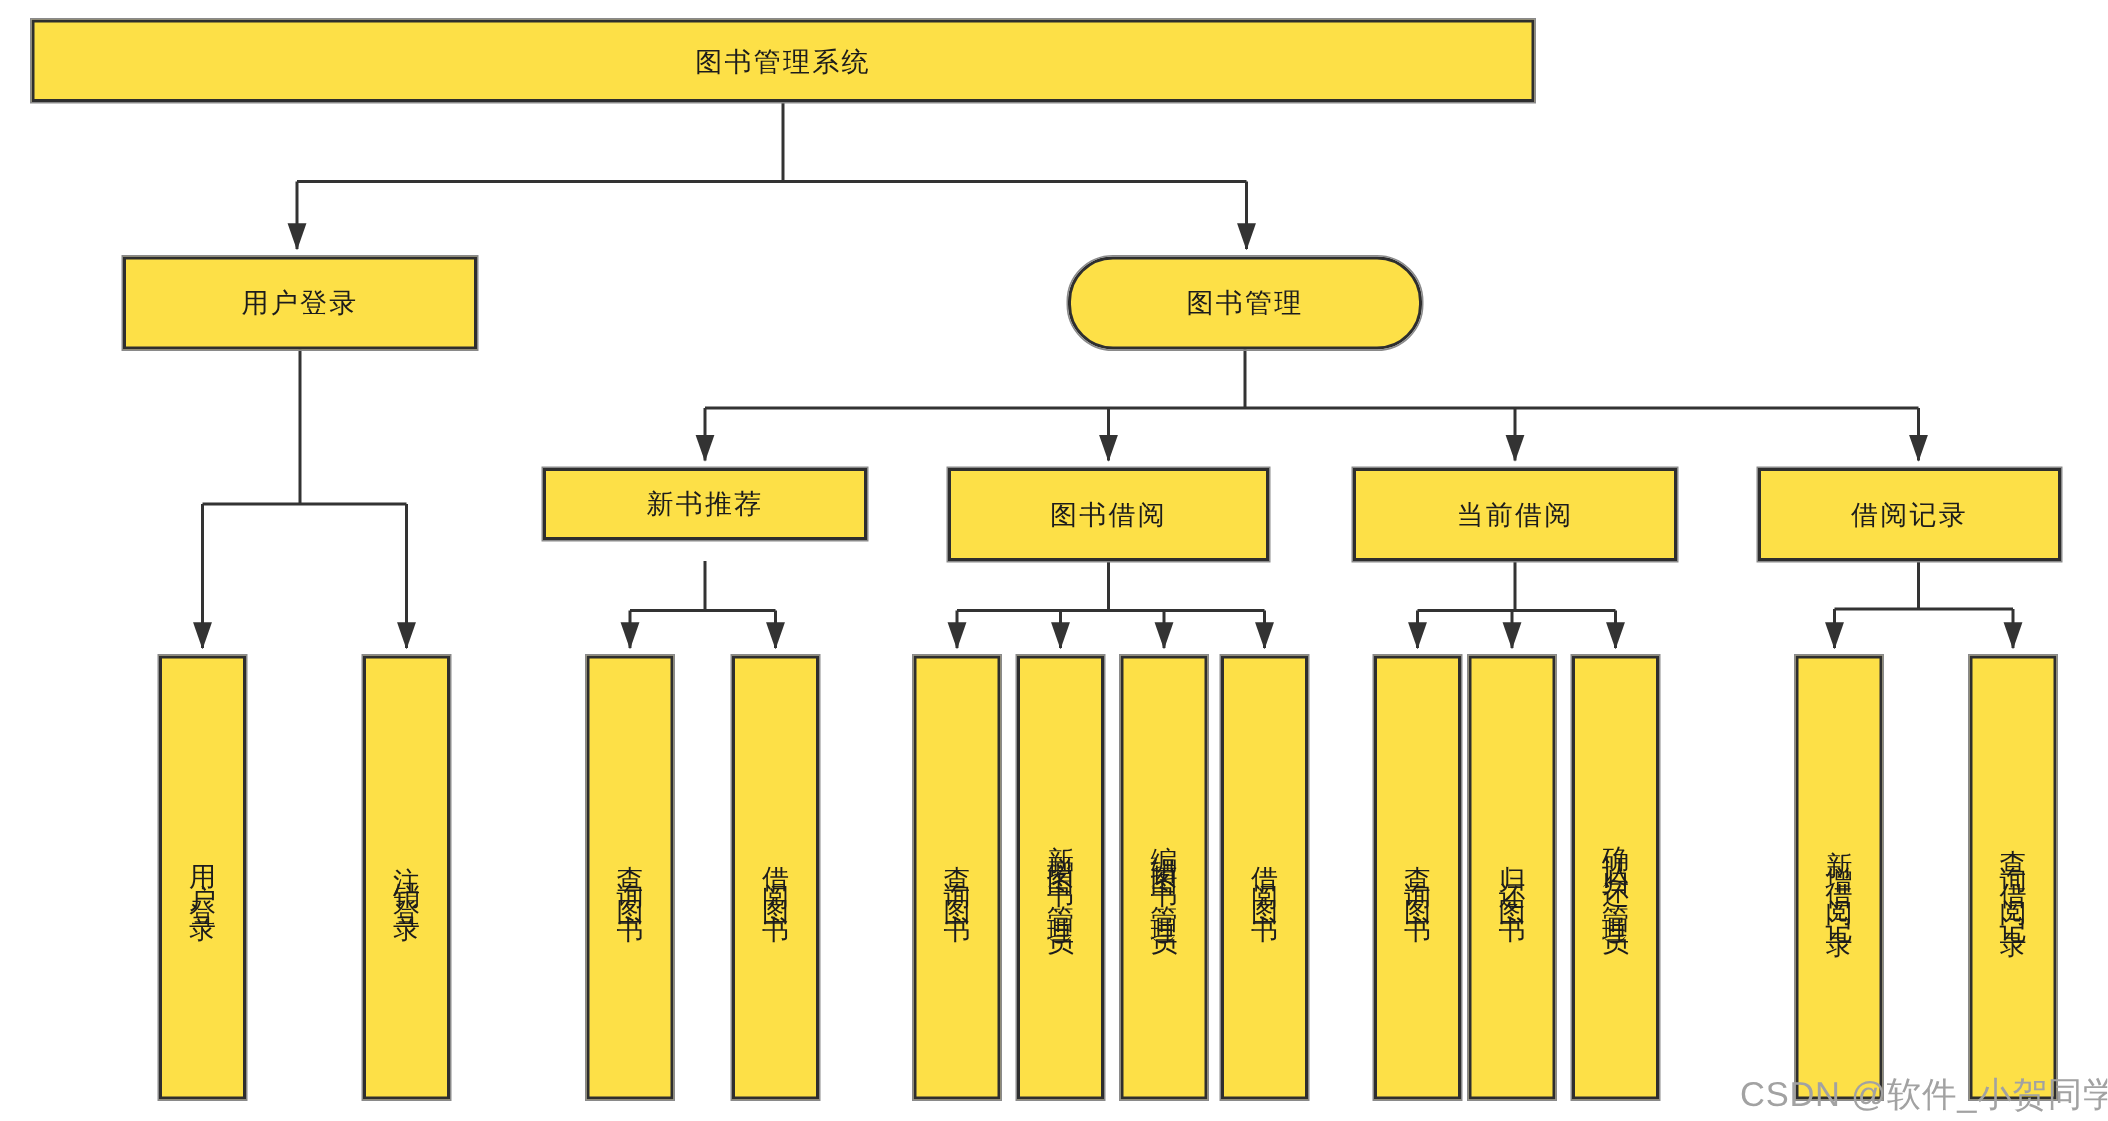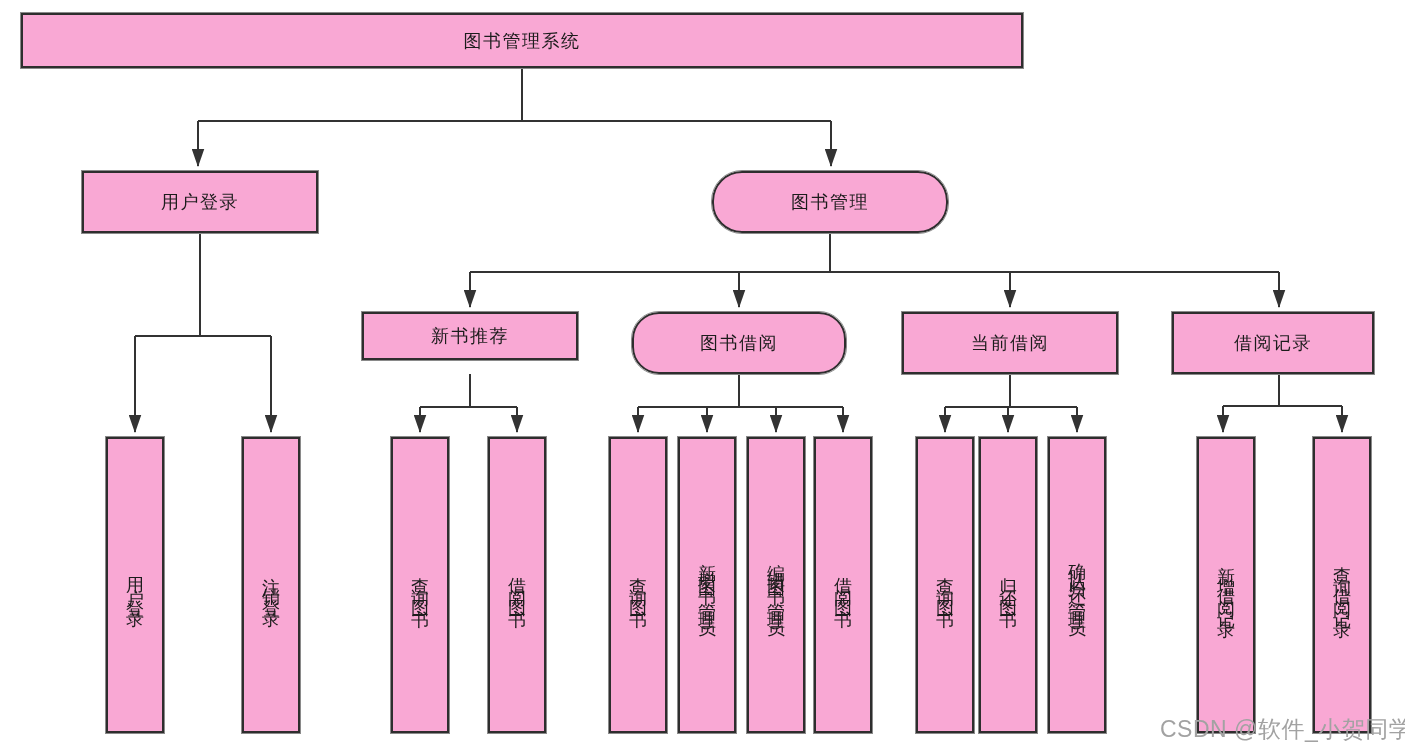--- a/index.html
+++ b/index.html
@@ -18,21 +18,21 @@
   .wires {
     position: absolute;
     left: 0;
     top: 0;
     width: 1405px;
     height: 747px;
   }
   .node {
     position: absolute;
     box-sizing: border-box;
-    background: #f9a8d4;
+    background: #fde047;
     border: 2px solid #2e2e2e;
     outline: 1px solid #8a8a8a;
     outline-offset: 0px;
     display: flex;
     align-items: center;
     justify-content: center;
     color: #1c1c1c;
   }
   .h-label {
     font-size: 18px;
@@ -119,21 +119,21 @@
   <div class="node" style="left:82px; top:171px; width:236px; height:62px;">
     <span class="h-label">用户登录</span>
   </div>
   <div class="node" style="left:712px; top:171px; width:236px; height:62px;border-radius:30px;">
     <span class="h-label">图书管理</span>
   </div>
 
   <div class="node" style="left:362px; top:312px; width:216px; height:48px;">
     <span class="h-label">新书推荐</span>
   </div>
-  <div class="node" style="left:632px; top:312px; width:214px; height:62px;border-radius:27px;">
+  <div class="node" style="left:632px; top:312px; width:214px; height:62px;">
     <span class="h-label">图书借阅</span>
   </div>
   <div class="node" style="left:902px; top:312px; width:216px; height:62px;">
     <span class="h-label">当前借阅</span>
   </div>
   <div class="node" style="left:1172px; top:312px; width:202px; height:62px;">
     <span class="h-label">借阅记录</span>
   </div>
 
   <div class="node" style="left:106px; top:437px; width:58px; height:296px;">

